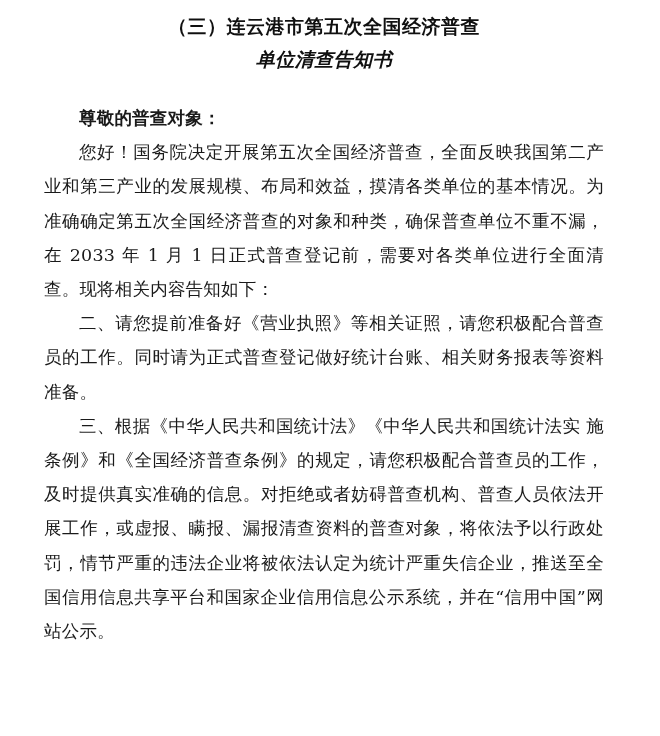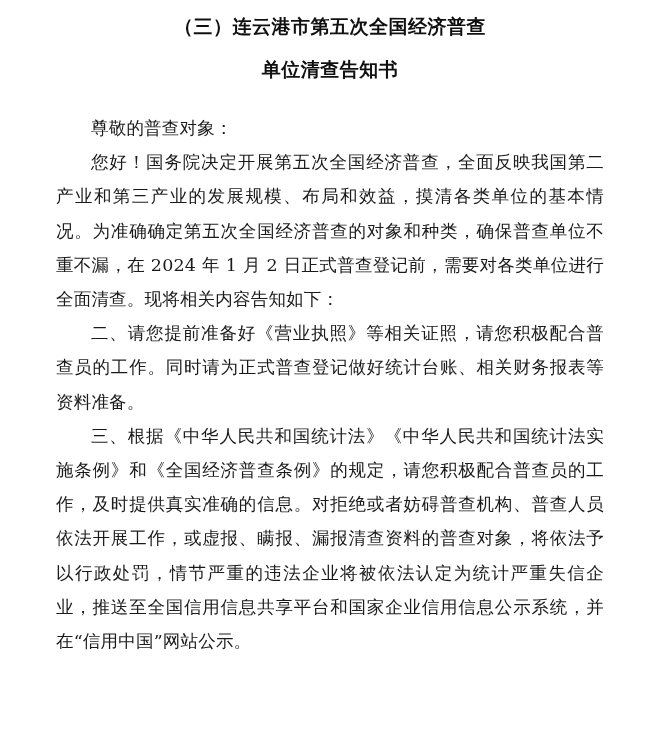--- a/index.html
+++ b/index.html
@@ -12,66 +12,68 @@
     height: 736px;
     font-family: "DejaVu Serif", serif;
     color: #1a1a1a;
     overflow: hidden;
   }
   .page {
     position: relative;
     width: 660px;
     height: 736px;
     box-sizing: border-box;
-    padding: 10px 56px 0 56px;
+    padding: 10px 56px 0 44px;
   }
   .doc-title {
     text-align: center;
     font-family: "DejaVu Serif", serif;
     font-weight: bold;
     font-size: 19px;
     letter-spacing: 0.5px;
     line-height: 32px;
     color: #101010;
   }
   .doc-title .line1 {
     display: block;
   }
   .doc-title .line2 {
     display: block;
-    margin-top: 11px;
+    margin-top: 1px;
+    font-style: italic;
   }
   .body-text {
     margin-top: 26px;
     font-size: 17.5px;
     line-height: 34.2px;
     text-align: justify;
     text-justify: inter-ideograph;
     letter-spacing: 0.2px;
   }
   .salutation {
     margin: 0 0 0 26px;
     text-indent: 0;
+    font-weight: bold;
   }
   p.para {
     margin: 0;
     text-indent: 2em;
   }
 </style>
 </head>
 <body>
 
 <div class="page">
 
   <div class="doc-title">
     <span class="line1">（三）连云港市第五次全国经济普查</span>
     <span class="line2">单位清查告知书</span>
   </div>
 
   <div class="body-text">
     <p class="para salutation">尊敬的普查对象：</p>
-    <p class="para">您好！国务院决定开展第五次全国经济普查，全面反映我国第二产业和第三产业的发展规模、布局和效益，摸清各类单位的基本情况。为准确确定第五次全国经济普查的对象和种类，确保普查单位不重不漏，在 2024 年 1 月 2 日正式普查登记前，需要对各类单位进行全面清查。现将相关内容告知如下：</p>
+    <p class="para">您好！国务院决定开展第五次全国经济普查，全面反映我国第二产业和第三产业的发展规模、布局和效益，摸清各类单位的基本情况。为准确确定第五次全国经济普查的对象和种类，确保普查单位不重不漏，在 2033 年 1 月 1 日正式普查登记前，需要对各类单位进行全面清查。现将相关内容告知如下：</p>
     <p class="para">二、请您提前准备好《营业执照》等相关证照，请您积极配合普查员的工作。同时请为正式普查登记做好统计台账、相关财务报表等资料准备。</p>
     <p class="para">三、根据《中华人民共和国统计法》《中华人民共和国统计法实 施条例》和《全国经济普查条例》的规定，请您积极配合普查员的工作，及时提供真实准确的信息。对拒绝或者妨碍普查机构、普查人员依法开展工作，或虚报、瞒报、漏报清查资料的普查对象，将依法予以行政处罚，情节严重的违法企业将被依法认定为统计严重失信企业，推送至全国信用信息共享平台和国家企业信用信息公示系统，并在“信用中国”网站公示。</p>
 
   </div>
 
 </div>
 
 </body></html>

